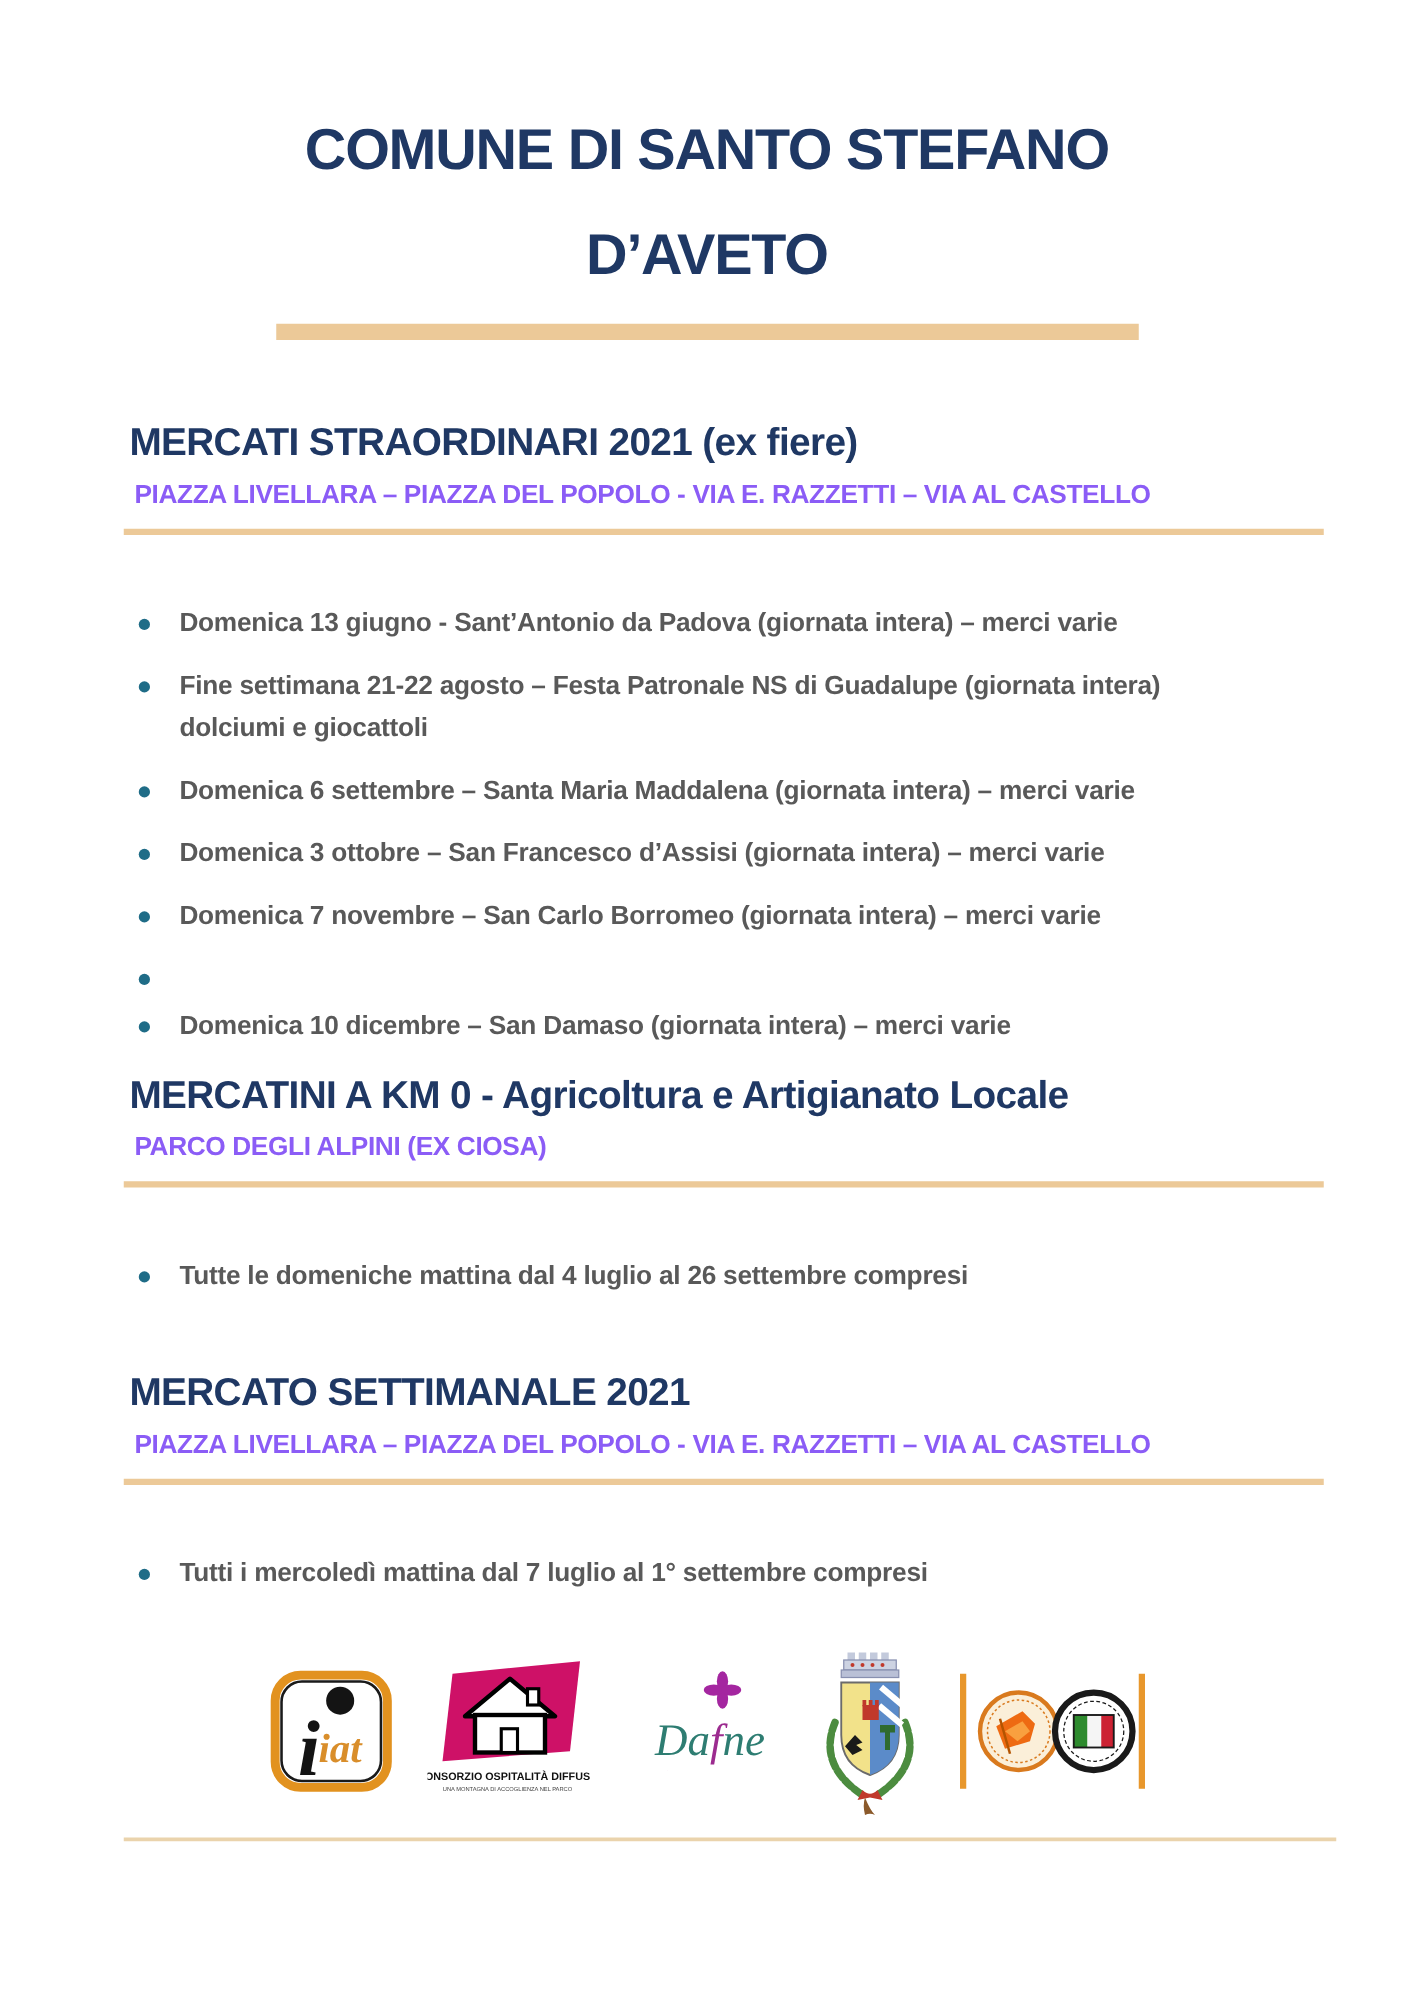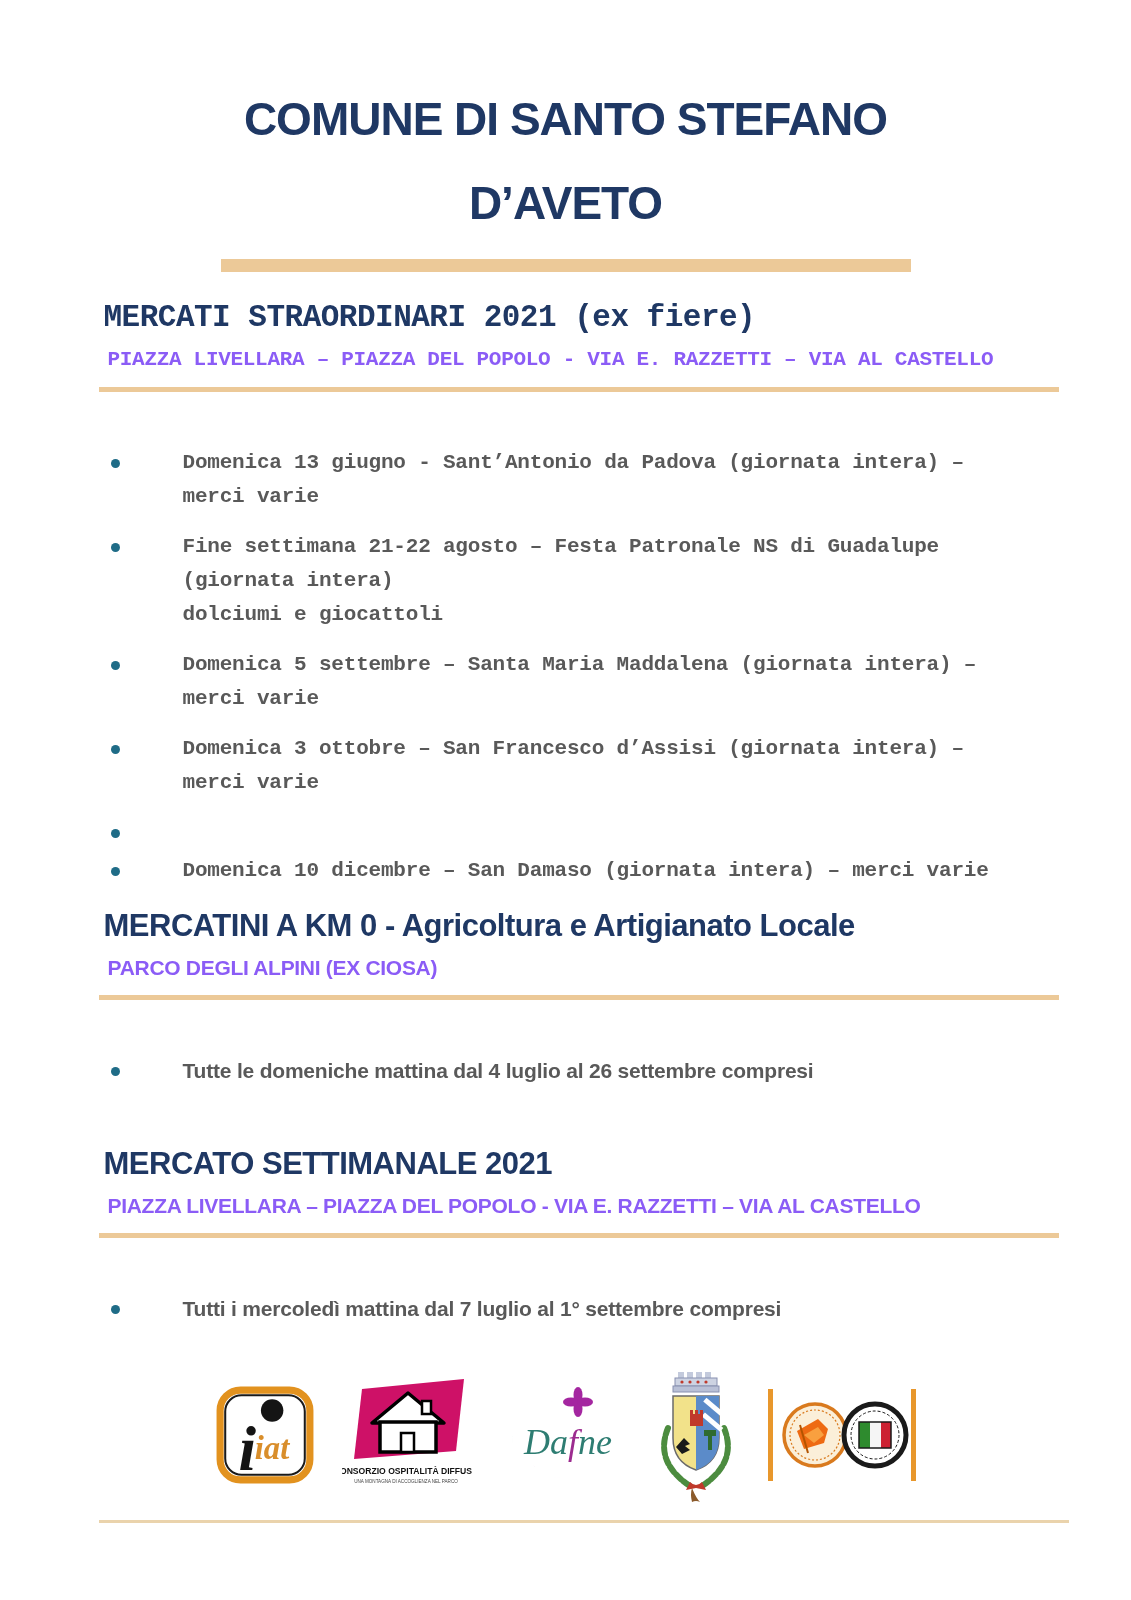--- a/index.html
+++ b/index.html
@@ -25,21 +25,21 @@
     line-height:1.82;
   }
   .title-rule{
     width:690px;
     height:13px;
     background:#ECC998;
     margin:14px auto 0 auto;
   }
   
   section{display:block;}
-  .sec-1{margin-top:28px;font-family:Liberation Mono, monospace;}
+  .sec-1{margin-top:64px;}
   .sec-2{margin-top:20px;}
   .sec-3{margin-top:58px;}
   .sec-heading{
     margin:0 0 0 5px;
     color:#1F3864;
     font-size:31px;
     font-weight:700;
     letter-spacing:-0.5px;
     line-height:1.15;
   }
@@ -60,21 +60,20 @@
   
   ul.bullets{
     list-style:none;
     margin:54px 0 0 0;
     padding:0;
   }
   ul.bullets li{
     display:flex;
     align-items:flex-start;
     margin:0 0 16px 12px;
-    gap:39px;
   }
   ul.bullets .dot{
     flex:0 0 auto;
     width:9px;height:9px;
     border-radius:50%;
     background:#1F6C87;
     margin:13px 24px 0 0;
   }
   ul.bullets .li-text{
     color:#595959;
@@ -121,25 +120,29 @@
           <span class="dot"></span>
           <span class="li-text">Domenica 13 giugno - Sant’Antonio da Padova (giornata intera) – merci varie</span>
         </li>
       <li>
           <span class="dot"></span>
           <span class="li-text">Fine settimana 21-22 agosto – Festa Patronale NS di Guadalupe (giornata intera)
 dolciumi e giocattoli</span>
         </li>
       <li>
           <span class="dot"></span>
-          <span class="li-text">Domenica 5 settembre – Santa Maria Maddalena  (giornata intera) – merci varie</span>
+          <span class="li-text">Domenica 6 settembre – Santa Maria Maddalena  (giornata intera) – merci varie</span>
         </li>
       <li>
           <span class="dot"></span>
           <span class="li-text">Domenica 3 ottobre – San Francesco d’Assisi (giornata intera) – merci varie</span>
+        </li>
+      <li>
+          <span class="dot"></span>
+          <span class="li-text">Domenica 7 novembre – San Carlo Borromeo (giornata intera) – merci varie</span>
         </li>
       <li>
           <span class="dot"></span>
         </li>
       <li>
           <span class="dot"></span>
           <span class="li-text">Domenica 10 dicembre – San Damaso (giornata intera) – merci varie</span>
         </li>
     </ul>
   </section>

